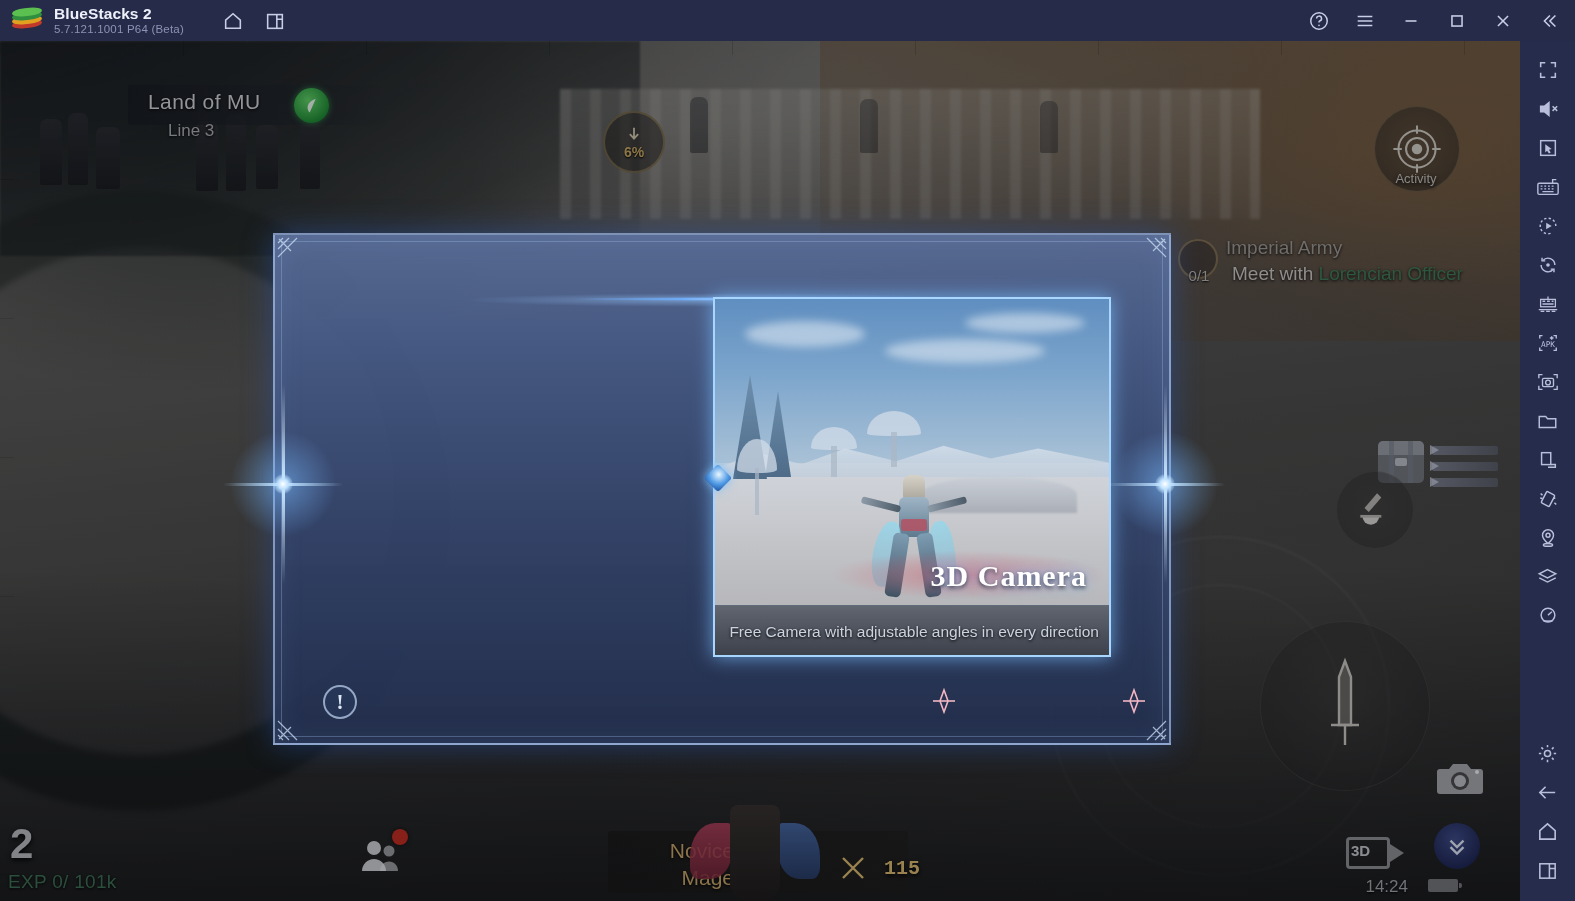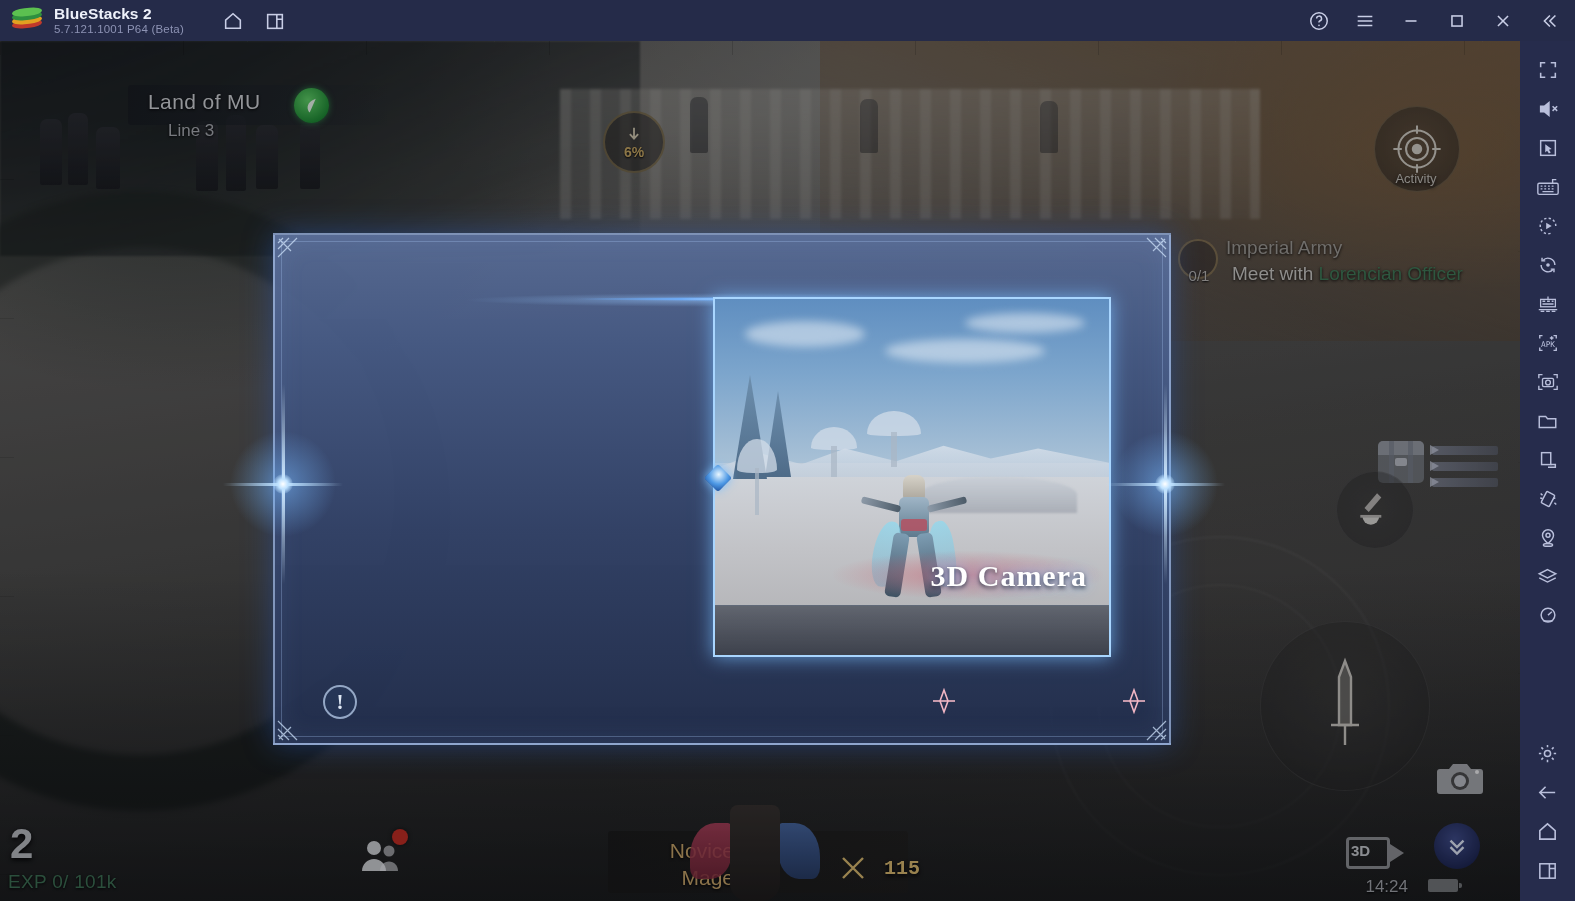--- a/index.html
+++ b/index.html
@@ -570,20 +570,21 @@
           <div class="armL"></div>
             <div class="armR"></div>
           <div class="wingL"></div>
             <div class="wingR"></div>
           <div class="legL"></div>
             <div class="legR"></div>
         </div>
         <div id="td-nameglow"></div>
         <div class="opt-desc-bar"></div>
         <div class="opt-name" id="td-name">3D Camera</div>
+        <div class="opt-desc" id="td-desc">Free Camera with adjustable angles in every direction</div>
       </div>
 
       <div id="footer">
         <div id="warn-icon">!</div>
         <div id="confirm-wrap">
           <svg class="btn-orn l" viewBox="0 0 26 26" fill="none" stroke="currentColor" stroke-width="1.6">
             <path d="M13 2 L17 13 L13 24 L9 13 Z"></path>
               <path d="M2 13 H24"></path>
             </svg>
           <svg class="btn-orn r" viewBox="0 0 26 26" fill="none" stroke="currentColor" stroke-width="1.6">

